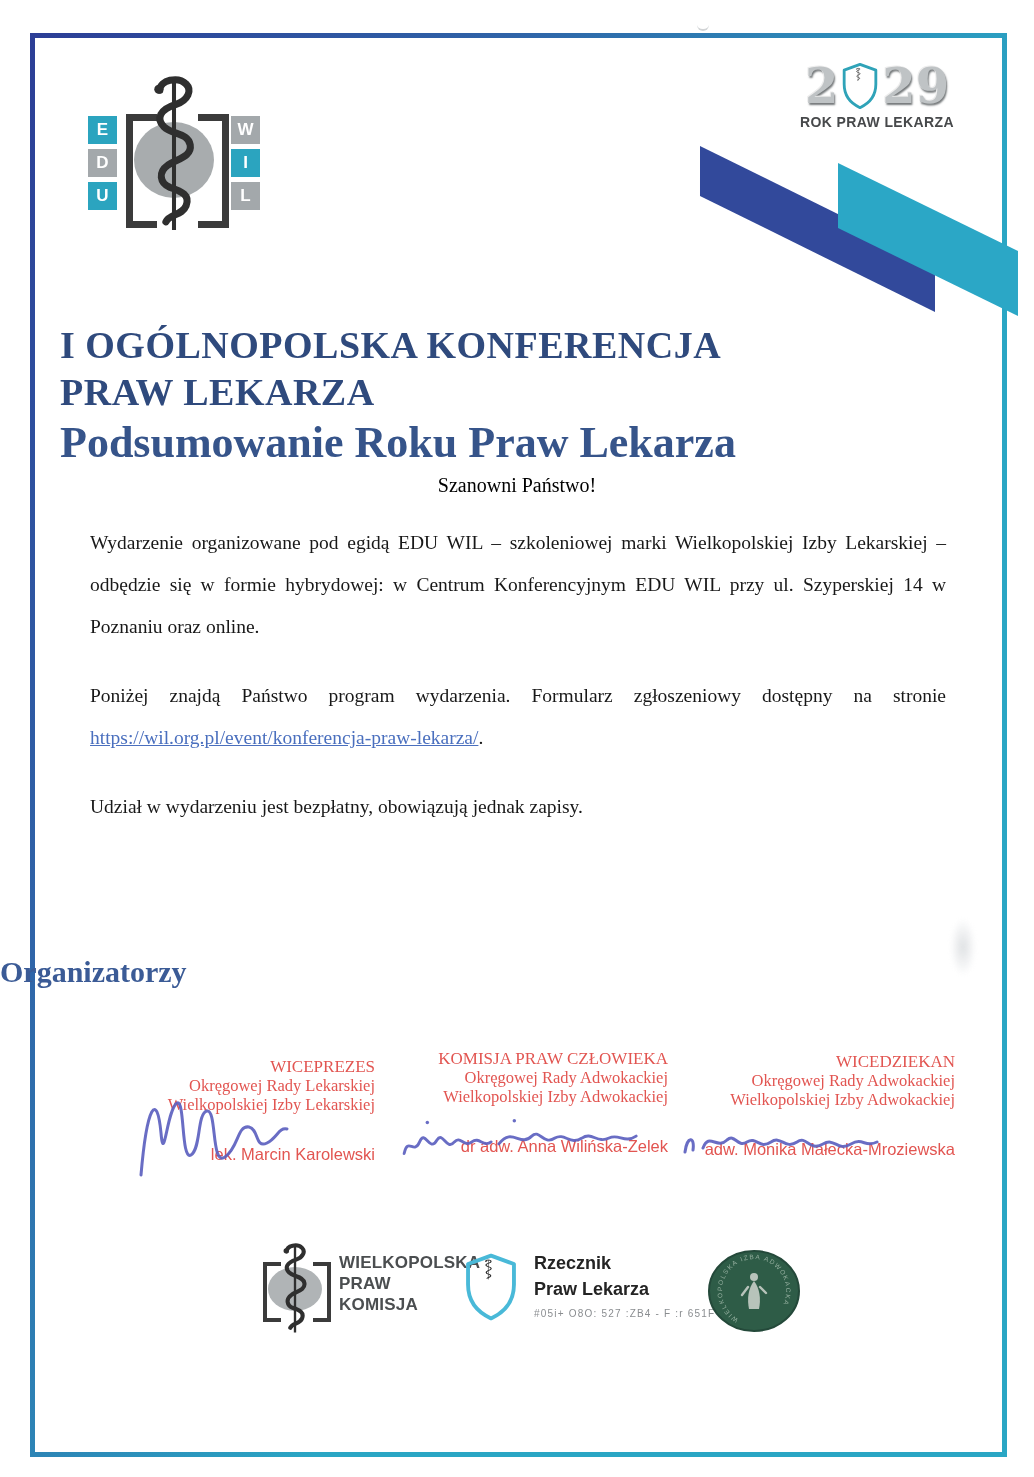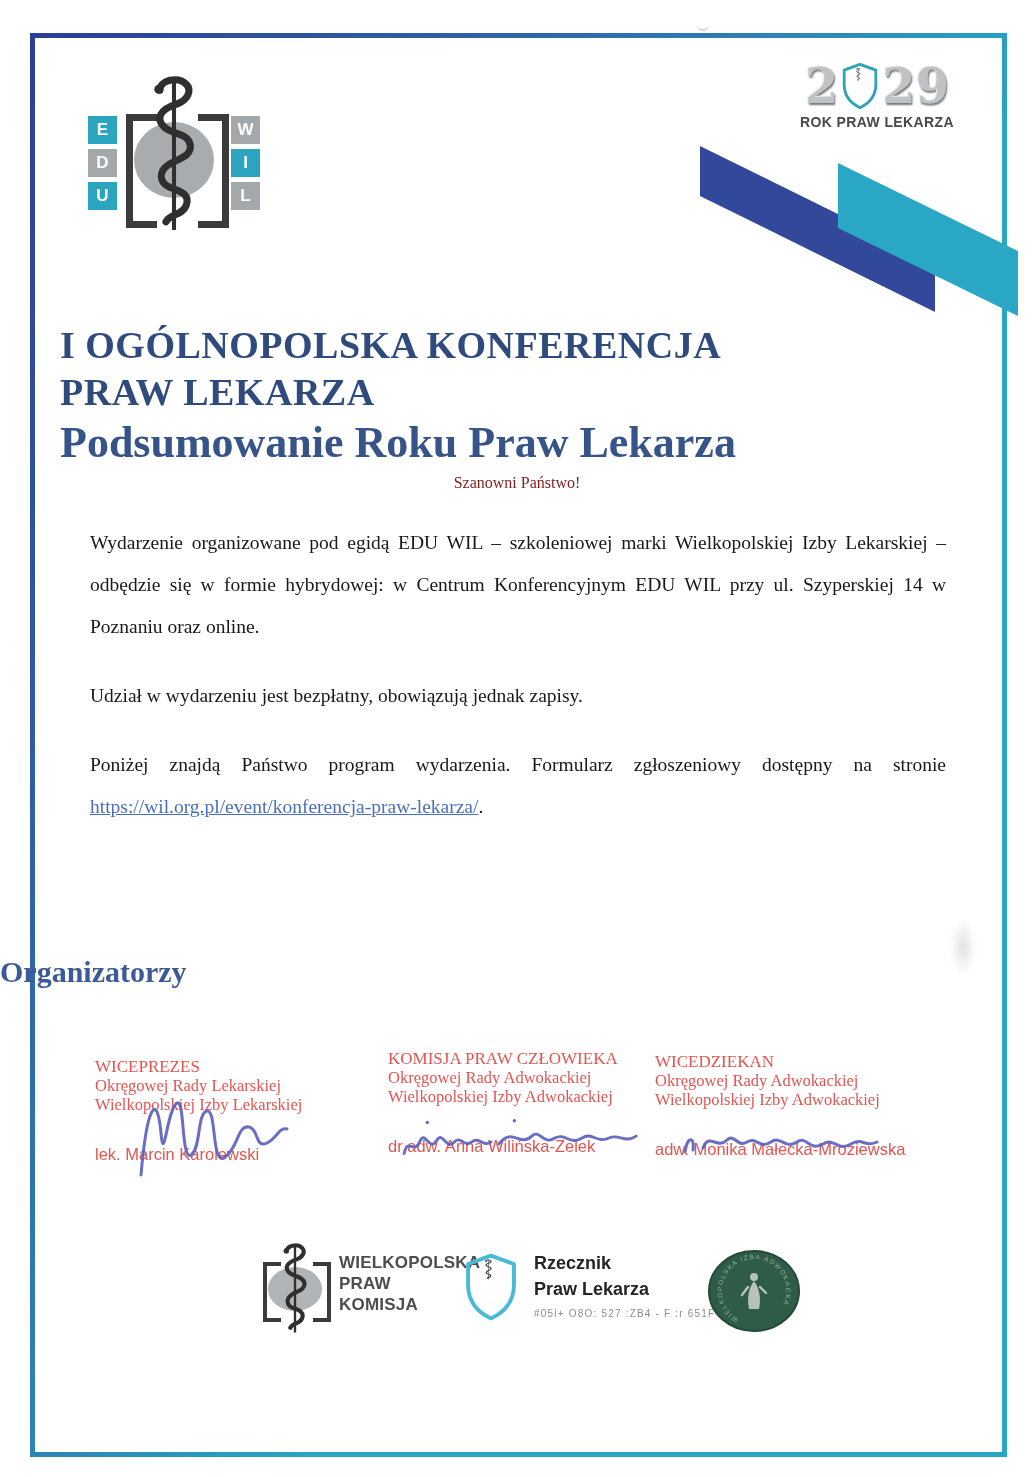--- a/index.html
+++ b/index.html
@@ -30,30 +30,30 @@
                 font-size:14px;color:#47494b;letter-spacing:.4px;}
   
   .ribbons{position:absolute;left:650px;top:130px;width:384px;height:210px;z-index:2;pointer-events:none;}
   .ribbon{position:absolute;left:0;top:0;width:100%;height:100%;}
   .ribbon.navy{background:#32499b;clip-path:polygon(13.02% 7.62%,74.22% 62.86%,74.22% 86.67%,13.02% 31.43%);}
   .ribbon.teal{background:#2ba7c6;clip-path:polygon(48.96% 15.71%,95.83% 57.62%,95.83% 88.57%,48.96% 46.67%);}
   
   .title-block{position:absolute;left:60px;right:68px;top:276px;text-align:left;z-index:3;margin-top:46px;}
   .title-l1,.title-l2{font-weight:bold;font-size:38px;line-height:47px;color:#2f4a7d;letter-spacing:.5px;}
   .title-l3{margin-top:6px;font-weight:bold;font-size:44px;line-height:42px;color:#36548a;}
-  .greeting{position:absolute;left:0;right:0;top:474px;text-align:center;font-size:16px;color:#7f1d1d;}
+  .greeting{position:absolute;left:0;right:0;top:474px;text-align:center;font-size:20px;color:#000000;}
   
   .content{position:absolute;left:90px;right:88px;top:522px;z-index:3;}
   .content p{margin:0 0 27px 0;font-size:19.5px;line-height:42px;text-align:justify;color:#181818;}
   .content .bold{font-weight:bold;}
   a.doc-link{color:#4a6fbe;text-decoration:underline;cursor:pointer;}
   .organizers{position:absolute;left:0;right:0;top:955px;text-align:left;font-weight:bold;
               font-size:30px;color:#3b5b96;z-index:3;}
   
-  .sig-block{position:absolute;text-align:left;z-index:3;}
+  .sig-block{position:absolute;text-align:right;z-index:3;}
   .sig-block .role{font-size:17px;line-height:19px;color:#e25551;}
   .sig-block .org{font-size:16.5px;line-height:19px;color:#e25551;}
   .sig-block .name{margin-top:31px;font-family:"Liberation Sans",sans-serif;font-size:16.5px;color:#e25551;}
   .sig1{left:95px;top:1057px;width:280px;}
   .sig2{left:388px;top:1049px;width:280px;}
   .sig3{left:655px;top:1052px;width:300px;}
   .ink{position:absolute;pointer-events:none;opacity:.92;}
   .ink path{stroke:#5d61c0;stroke-width:3;fill:none;stroke-linecap:round;}
   .ink circle{fill:#5d61c0;}
   .ink1{left:32px;top:18px;width:200px;height:120px;}
@@ -143,22 +143,22 @@
   <div class="title-block">
     <div class="title-l1">I OGÓLNOPOLSKA KONFERENCJA</div>
     <div class="title-l2">PRAW LEKARZA</div>
     <div class="title-l3">Podsumowanie Roku Praw Lekarza</div>
   </div>
 
   <div class="greeting">Szanowni Państwo!</div>
 
   <div class="content">
     <p>Wydarzenie organizowane pod egidą EDU WIL – szkoleniowej marki Wielkopolskiej Izby Lekarskiej – odbędzie się w formie hybrydowej: w Centrum Konferencyjnym EDU WIL przy ul. Szyperskiej 14 w Poznaniu oraz online.</p>
+    <p><span>Poniżej znajdą Państwo program wydarzenia. Formularz zgłoszeniowy dostępny na stronie </span><a class="doc-link">https://wil.org.pl/event/konferencja-praw-lekarza/</a><span>.</span></p>
     <p>Udział w wydarzeniu jest bezpłatny, obowiązują jednak zapisy.</p>
-    <p><span>Poniżej znajdą Państwo program wydarzenia. Formularz zgłoszeniowy dostępny na stronie </span><a class="doc-link">https://wil.org.pl/event/konferencja-praw-lekarza/</a><span>.</span></p>
   </div>
 
   <div class="organizers">Organizatorzy</div>
 
   <div class="sig-block sig1">
     <div class="role">WICEPREZES</div>
     <div class="org">Okręgowej Rady Lekarskiej</div>
     <div class="org">Wielkopolskiej Izby Lekarskiej</div>
     <div class="name">lek. Marcin Karolewski</div>
     <svg class="ink ink1" viewBox="0 0 200 120">

